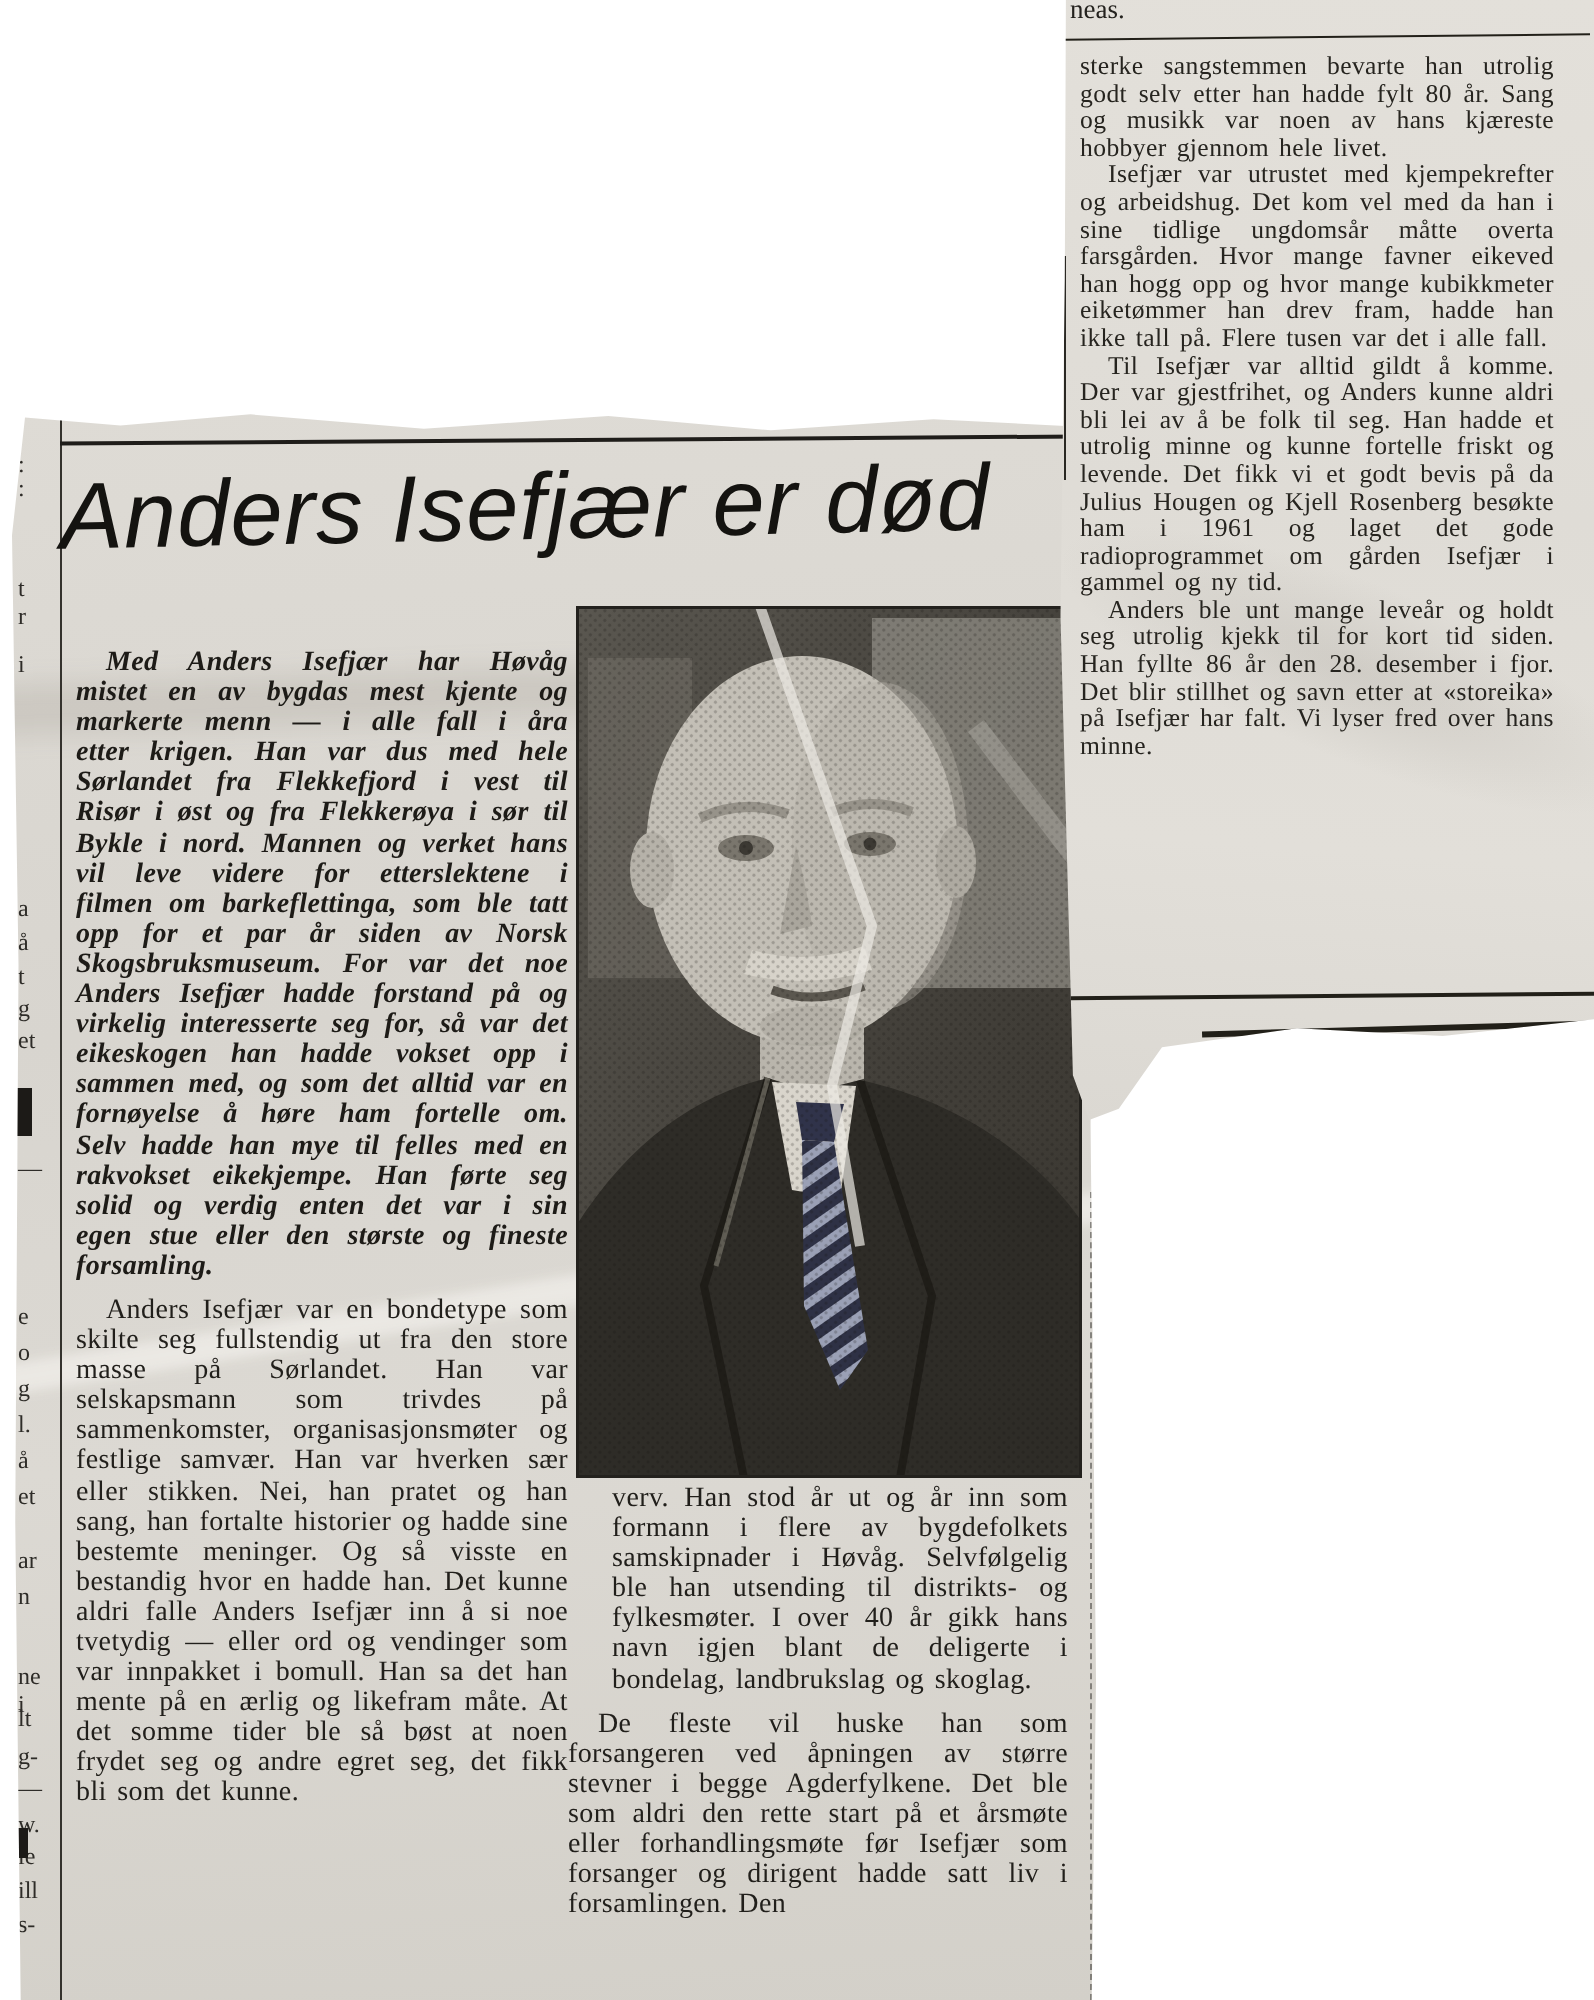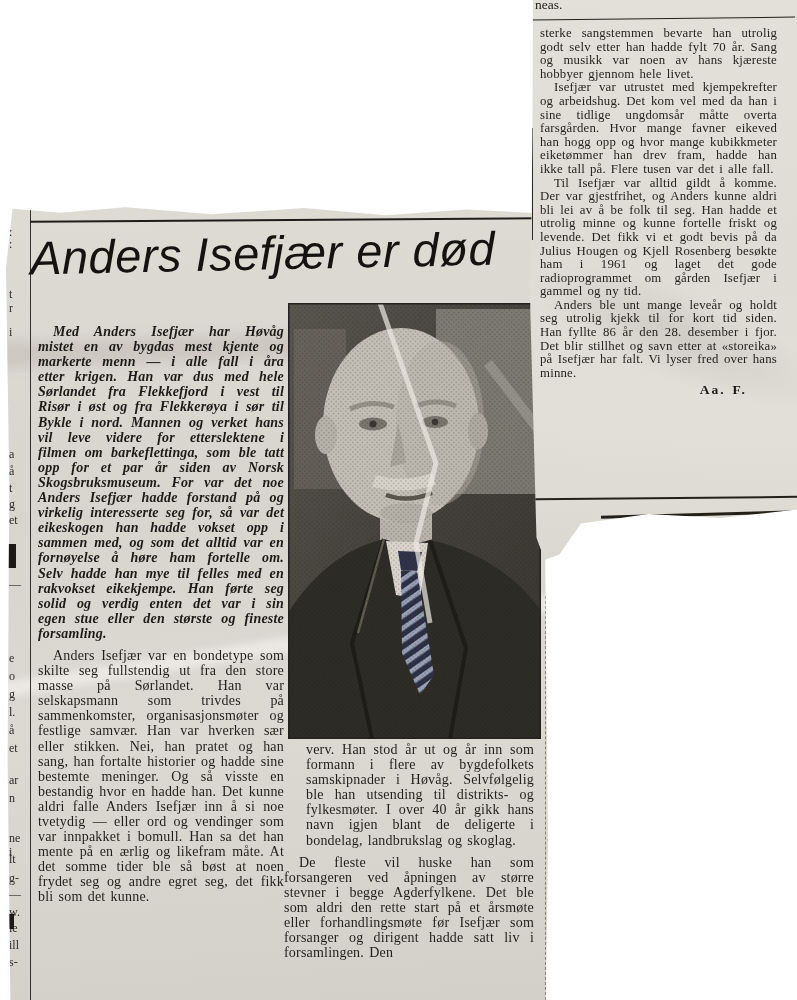--- a/index.html
+++ b/index.html
@@ -175,24 +175,23 @@
   <div class="right-clip">
     <div class="rc-crease"></div>
     <span class="rc-topfrag">neas.</span>
     <div class="rc-rule rc-rule1"></div>
     <div class="rc-left-rule"></div>
     <span class="rc-frag" style="top:140px">t</span>
     <span class="rc-frag" style="top:172px">r</span>
     <span class="rc-frag" style="top:208px">;</span>
 
     <div class="rc-text">
-      <p class="noindent">sterke sangstemmen bevarte han utrolig godt selv etter han hadde fylt 70 år. Sang og musikk var noen av hans kjæreste hobbyer gjennom hele livet.</p>
+      <p class="noindent">sterke sangstemmen bevarte han utrolig godt selv etter han hadde fylt 80 år. Sang og musikk var noen av hans kjæreste hobbyer gjennom hele livet.</p>
       <p>Isefjær var utrustet med kjempekrefter og arbeidshug. Det kom vel med da han i sine tidlige ungdomsår måtte overta farsgården. Hvor mange favner eikeved han hogg opp og hvor mange kubikkmeter eiketømmer han drev fram, hadde han ikke tall på. Flere tusen var det i alle fall.</p>
       <p>Til Isefjær var alltid gildt å komme. Der var gjestfrihet, og Anders kunne aldri bli lei av å be folk til seg. Han hadde et utrolig minne og kunne fortelle friskt og levende. Det fikk vi et godt bevis på da Julius Hougen og Kjell Rosenberg besøkte ham i 1961 og laget det gode radioprogrammet om gården Isefjær i gammel og ny tid.</p>
       <p>Anders ble unt mange leveår og holdt seg utrolig kjekk til for kort tid siden. Han fyllte 86 år den 28. desember i fjor. Det blir stillhet og savn etter at «storeika» på Isefjær har falt. Vi lyser fred over hans minne.</p>
-      <div class="sig">Aa. F.</div>
     </div>
 
     <div class="rc-rule rc-rule2"></div>
     <div class="rc-rule rc-rule3"></div>
   </div>
 
 </div>
 
 </body></html>

